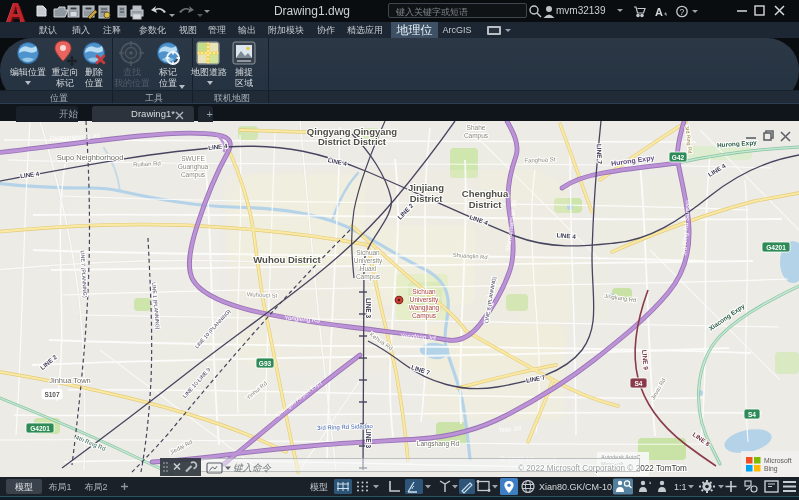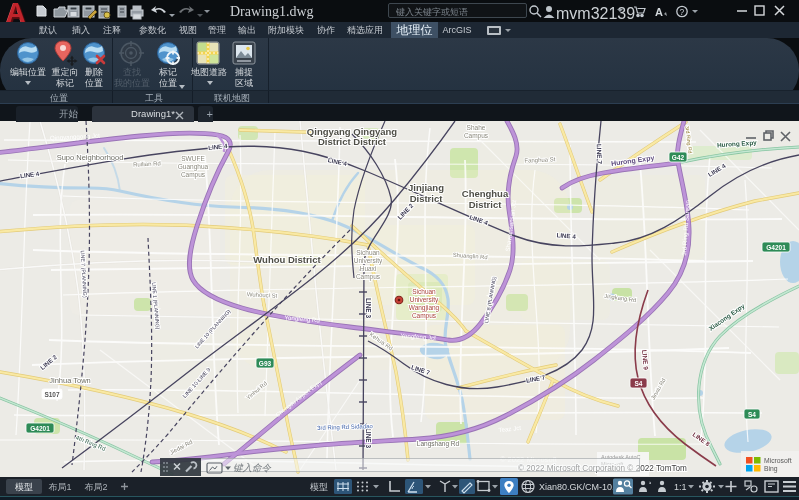--- a/index.html
+++ b/index.html
@@ -2,24 +2,24 @@
 <html><head><meta charset="utf-8"><style>
 * { margin:0; padding:0; box-sizing:border-box; }
 html,body { width:799px; height:500px; overflow:hidden; }
 body { font-family:"Liberation Sans",sans-serif; background:#0a0d10; }
 #app { position:relative; width:799px; height:500px; }
 .abs { position:absolute; }
 
 #title { left:0; top:0; width:799px; height:22px; background:#0a0d10; }
 #logoA { left:6px; top:-2px; font-weight:bold; font-size:27px; color:#c0242b;
   text-shadow:1.5px 1.5px 1px #5e0e12, -0.5px -0.5px 0 #e8555c; letter-spacing:-1px; }
-#doctitle { left:230px; top:4px; width:120px; text-align:left; font-size:14px; color:#cdd1d5;font-family:Liberation Serif, serif; }
+#doctitle { left:230px; top:4px; width:120px; text-align:right; font-size:12px; color:#cdd1d5; }
 #search { left:388px; top:3px; width:139px; height:15px; background:#101316; border:1px solid #3e474f; border-radius:2px;
   font-size:9px; color:#7b838b; padding:2px 0 0 7px; }
-#user { left:556px; top:5px; font-size:16px; color:#ccd1d5; }
+#user { left:556px; top:5px; font-size:10px; color:#ccd1d5; }
 
 #menu { left:0; top:22px; width:799px; height:16px; background:#1d2733; }
 .mtab { position:absolute; top:0; height:16px; line-height:16px; font-size:9px; color:#c6cbd1; text-align:center; }
 #geotab { left:391px; top:0; width:47px; height:16px; background:#3e5064; color:#e9f3fb; font-size:12px; text-align:center; line-height:16px; }
 
 #ribbon { left:0; top:38px; width:799px; height:65px; background:linear-gradient(#2c3846,#233140);border-radius:32px; }
 #grouprow { left:0; top:90px; width:799px; height:13px; background:#202b37; border-top:1px solid #18222d; }
 .glabel { position:absolute; top:1px; font-size:9px; color:#a7b1bb; }
 .rbtxt { position:absolute; font-size:9px; color:#d6dade; text-align:center; line-height:10.5px; white-space:nowrap; }
 .rbgray { color:#515d69; }

